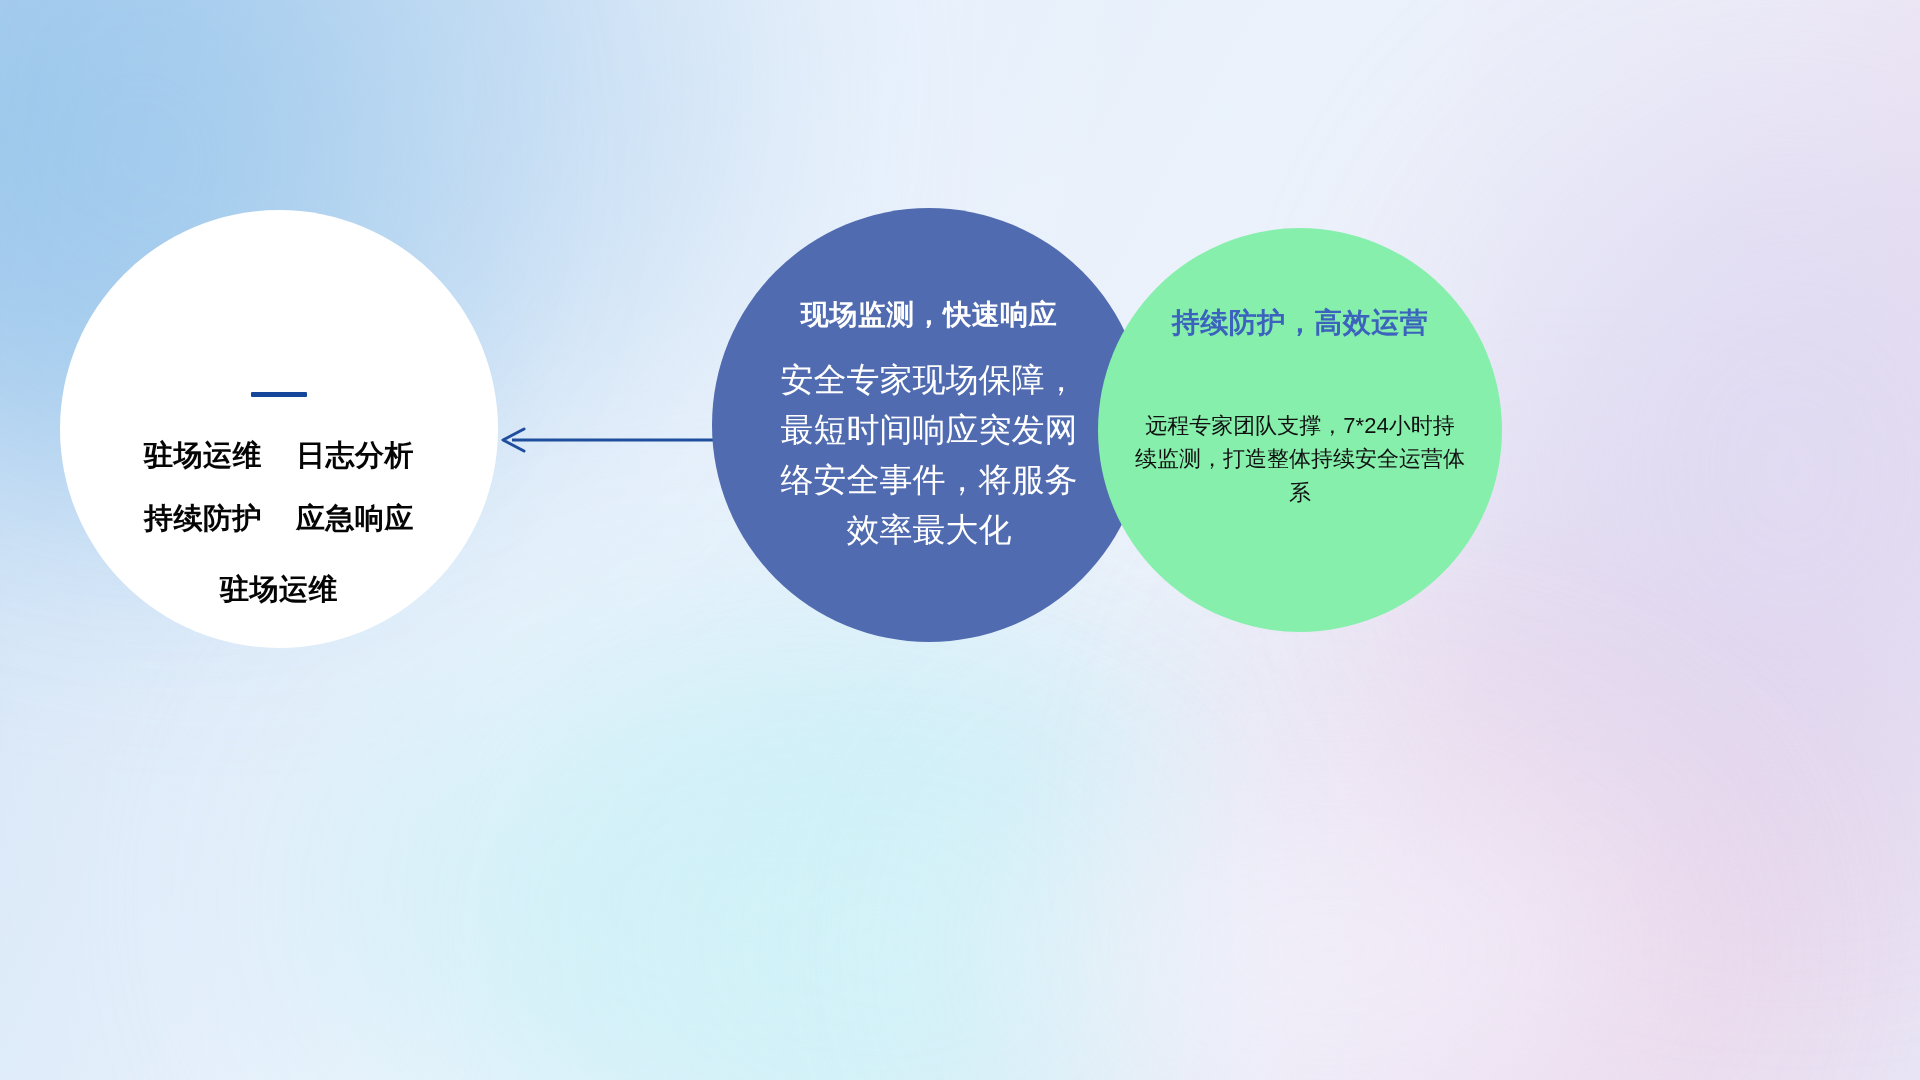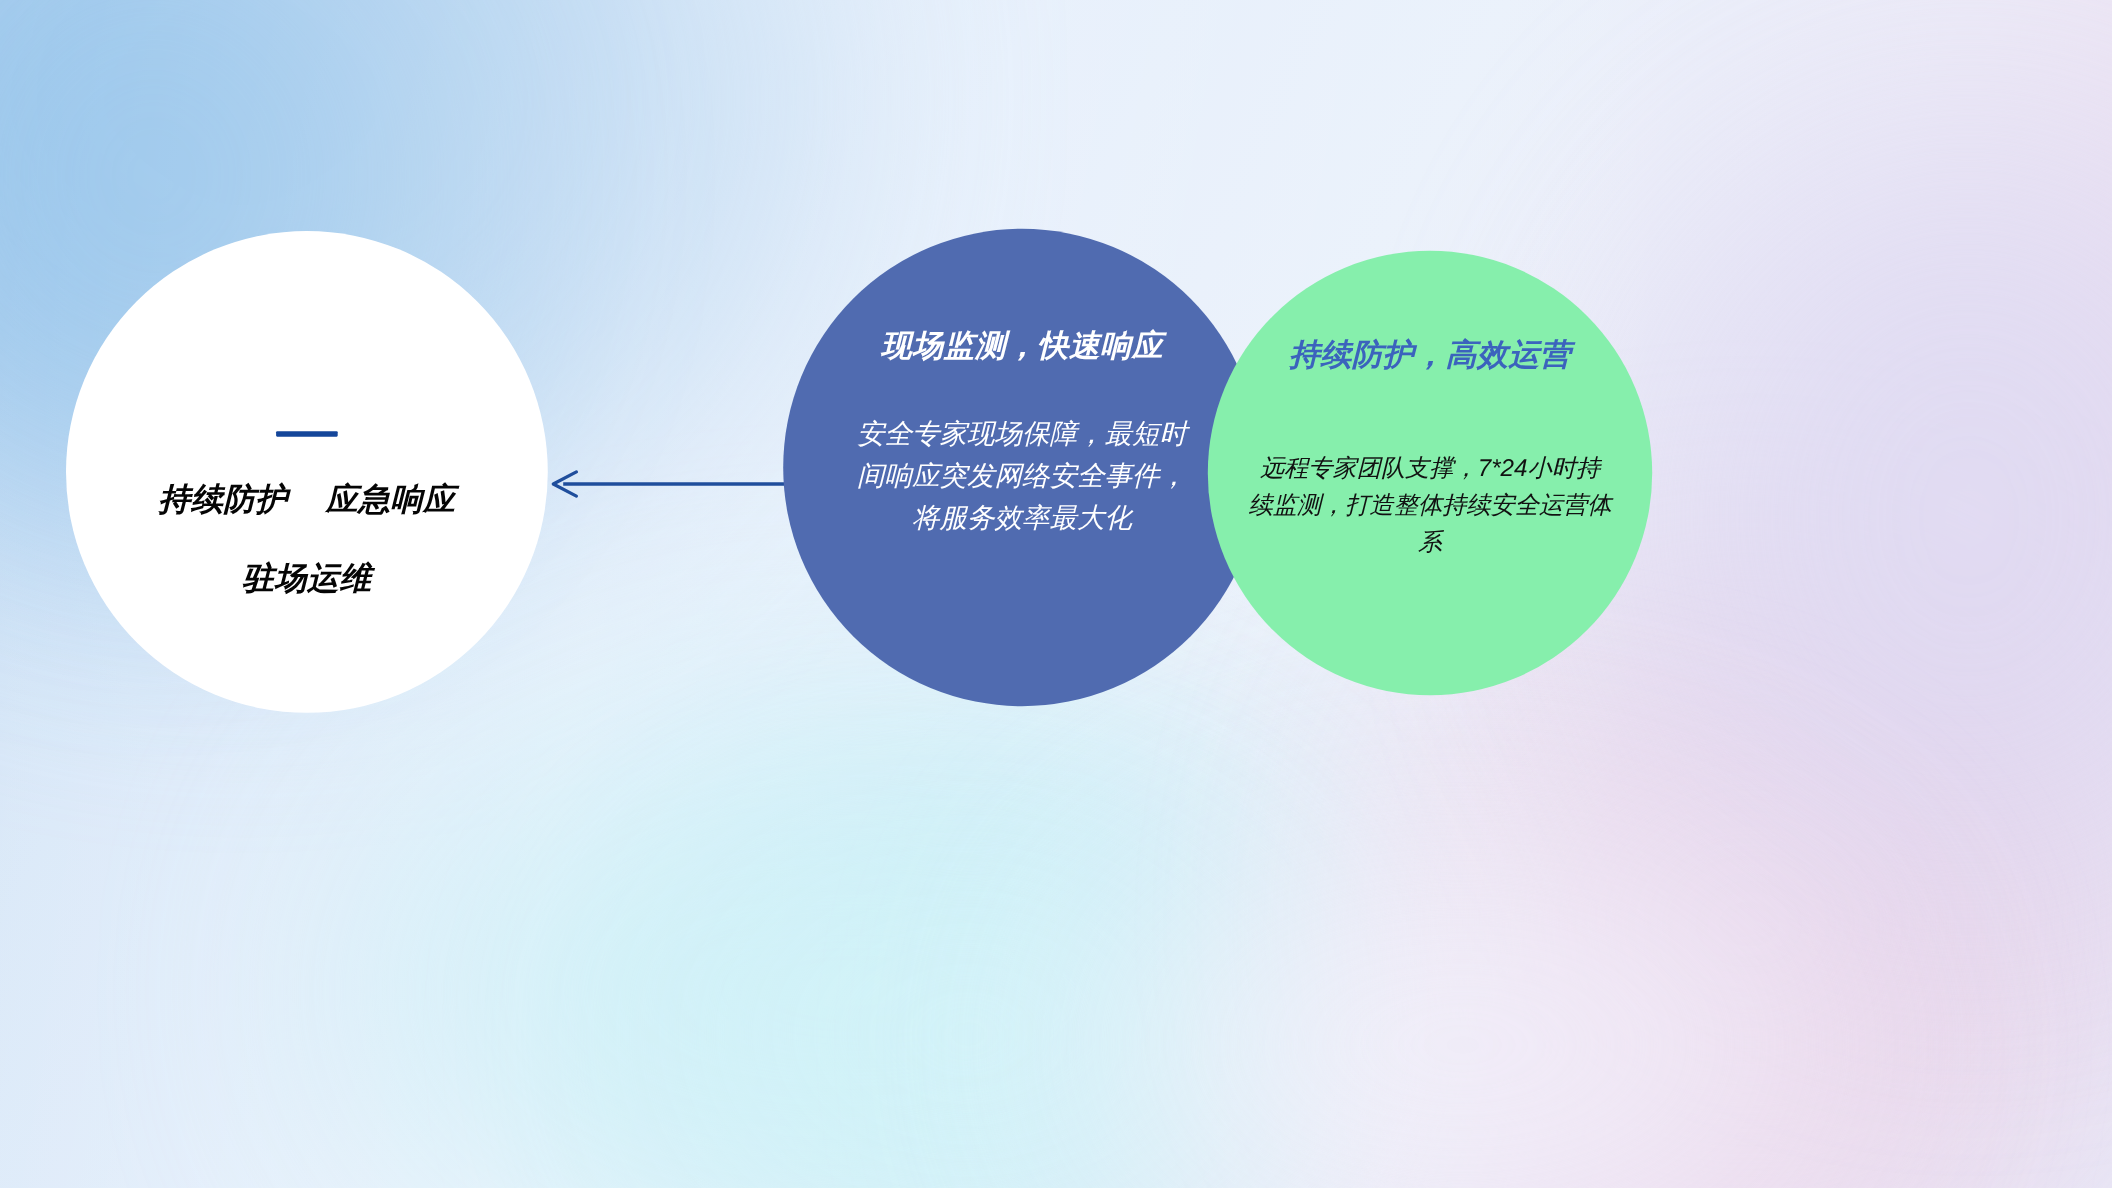--- a/index.html
+++ b/index.html
@@ -98,21 +98,20 @@
 
   
   .circle {
     position: absolute;
     border-radius: 50%;
     box-sizing: border-box;
     display: flex;
     flex-direction: column;
     align-items: flex-start;
     justify-content: flex-start;
-    font-style: italic;
   }
 
   #circle-left {
     left: 60px;
     top: 210px;
     width: 438px;
     height: 438px;
     background: #ffffff;
     z-index: 4;
   }
@@ -165,22 +164,22 @@
   }
   #middle-title {
     font-size: 28px;
     font-weight: bold;
     color: #ffffff;
     letter-spacing: .5px;
     line-height: 1.1;
     white-space: nowrap;
   }
   #middle-body {
-    margin-top: 45px;
-    font-size: 25px;
+    margin-top: 24px;
+    font-size: 33px;
     color: #ffffff;
     line-height: 1.52;
     width: 318px;
     margin-left: auto;
     margin-right: auto;
     text-align: center;
   }
 
   
   #right-content {
@@ -235,20 +234,21 @@
   <div class="bg-layer bg-sheen"></div>
 
   <svg id="arrow-connector" viewBox="0 0 230 44">
     <line x1="228" y1="22" x2="22" y2="22" stroke="#1f4e9c" stroke-width="3"></line>
     <polyline points="34,11 13,22 34,33" fill="none" stroke="#1f4e9c" stroke-width="3" stroke-linecap="round" stroke-linejoin="round"></polyline>
   </svg>
 
   <div id="circle-left" class="circle">
     <div id="left-content">
       <div class="divider"></div>
+      <div class="left-line l1">驻场运维    日志分析</div>
       <div class="left-line l2">持续防护    应急响应</div>
       <div class="left-line l3">驻场运维</div>
     </div>
   </div>
 
   <div id="circle-middle" class="circle">
     <div id="middle-content">
       <div id="middle-title">现场监测，快速响应</div>
       <div id="middle-body">安全专家现场保障，最短时间响应突发网络安全事件，将服务效率最大化</div>
     </div>

